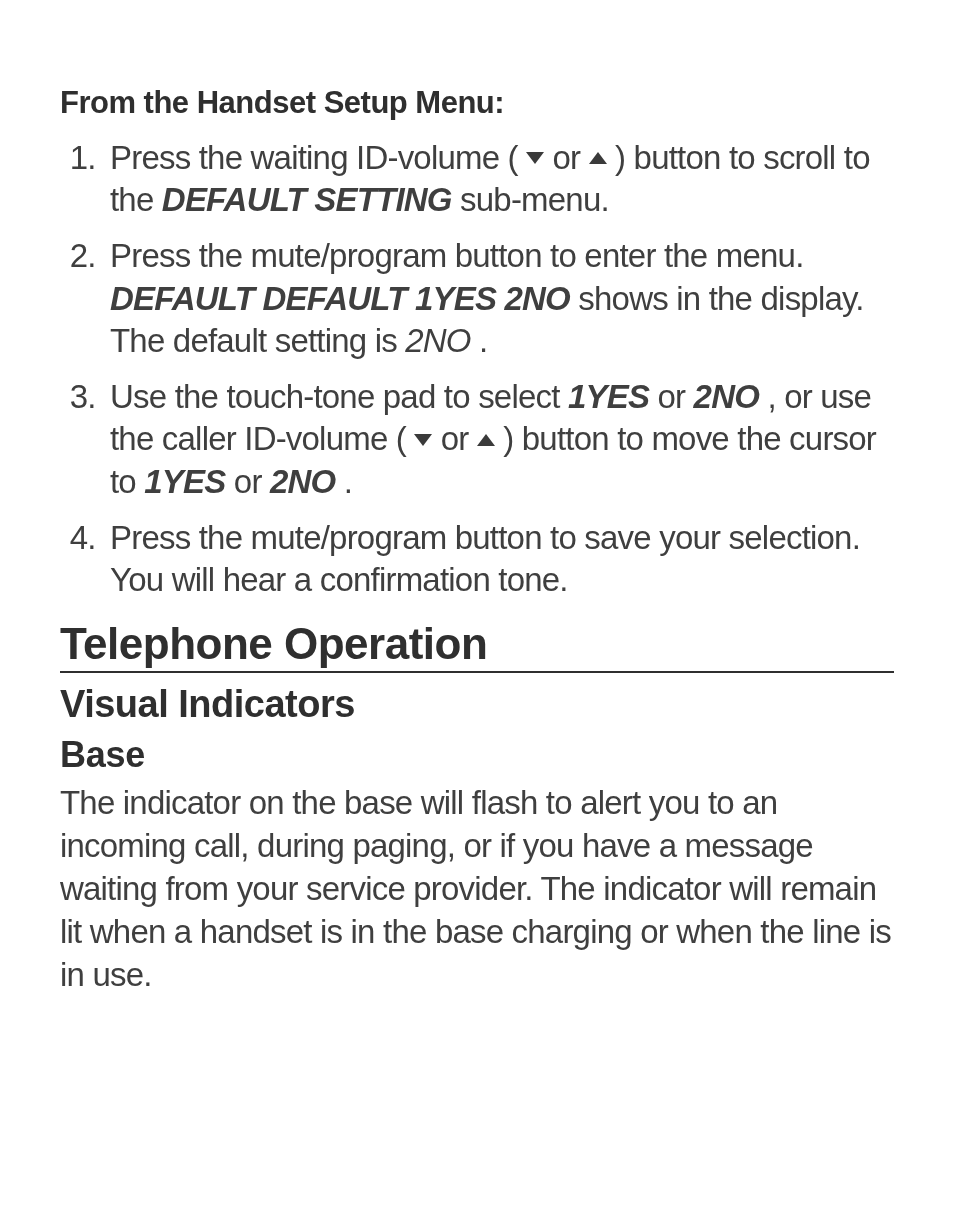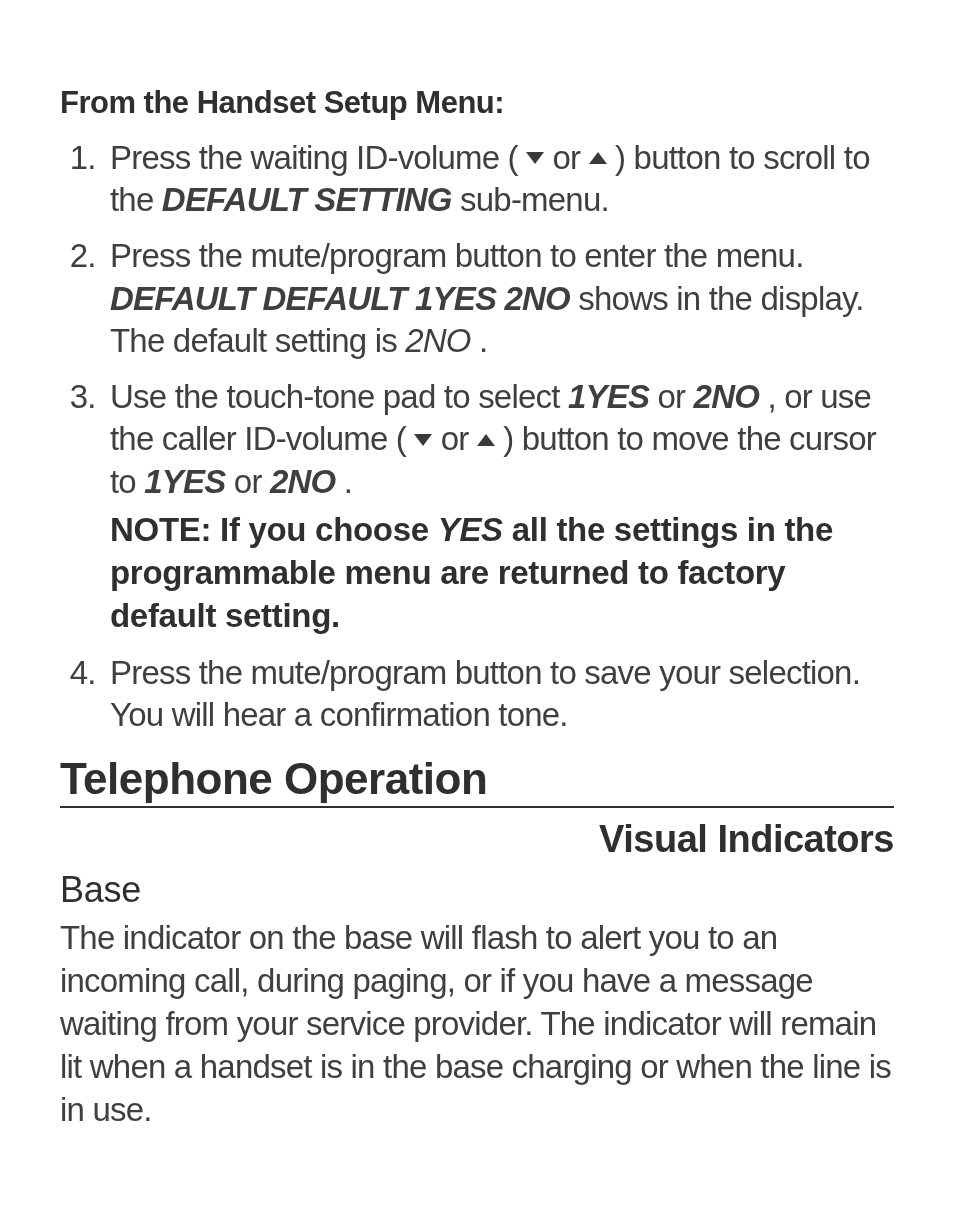--- a/index.html
+++ b/index.html
@@ -61,25 +61,24 @@
     margin-bottom: 10px;
     letter-spacing: -0.5px;
   }
   .h-sub {
     font-size: 38px;
     font-weight: bold;
     color: #2f2f2f;
     margin-top: 8px;
     margin-bottom: 8px;
     letter-spacing: -0.5px;
-    text-align: right;
   }
   .h-sub2 {
     font-size: 36px;
-    font-weight: normal;
+    font-weight: bold;
     color: #2f2f2f;
     margin-top: 6px;
     margin-bottom: 6px;
     letter-spacing: -0.3px;
   }
   .para {
     font-size: 33px;
     color: #3f3f3f;
     line-height: 1.30;
     letter-spacing: -0.8px;
@@ -124,25 +123,20 @@
         </svg></span>
     <span> or </span>
     <span class="icon-tri"><svg width="18" height="12" viewBox="0 0 18 12">
           <polygon points="9,0 18,12 0,12" fill="#3a3a3a"></polygon>
         </svg></span>
     <span> ) button to move the cursor to </span>
     <span class="biem">1YES</span>
     <span> or </span>
     <span class="biem">2NO</span>
     <span>.</span>
-    <div class="note">
-      <span>NOTE: If you choose </span>
-      <span class="em">YES</span>
-      <span> all the settings in the programmable menu are returned to factory default setting.</span>
-    </div>
   </li>
   <li>
     <span>Press the mute/program button to save your selection. You will hear a confirmation tone.</span>
   </li>
 </ol>
 
 <div class="h-section">Telephone Operation</div>
 <div class="h-sub">Visual Indicators</div>
 <div class="h-sub2">Base</div>
 <div class="para">The indicator on the base will flash to alert you to an incoming call, during paging, or if you have a message waiting from your service provider. The indicator will remain lit when a handset is in the base charging or when the line is in use.</div>

